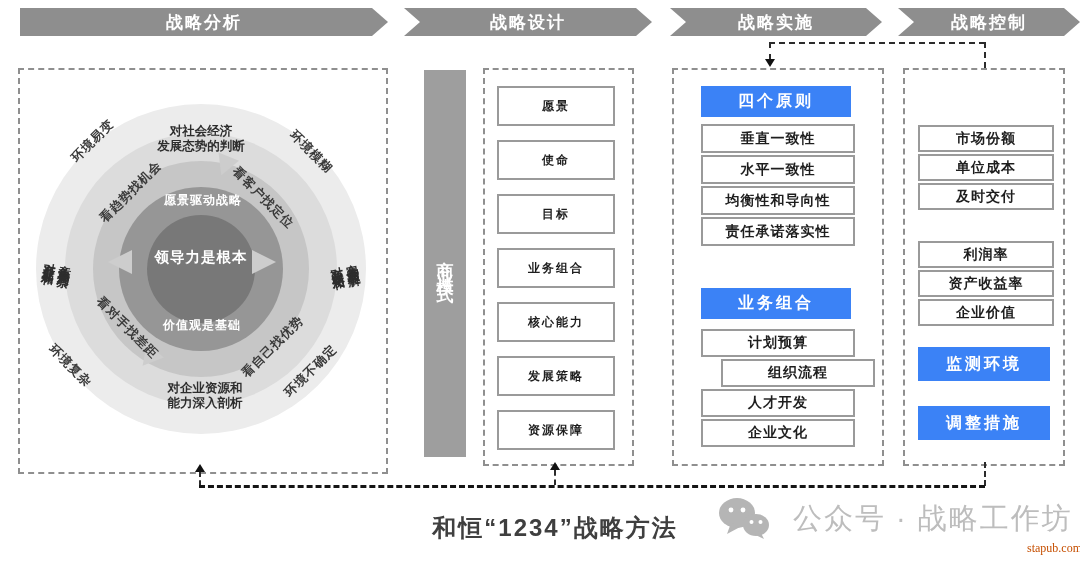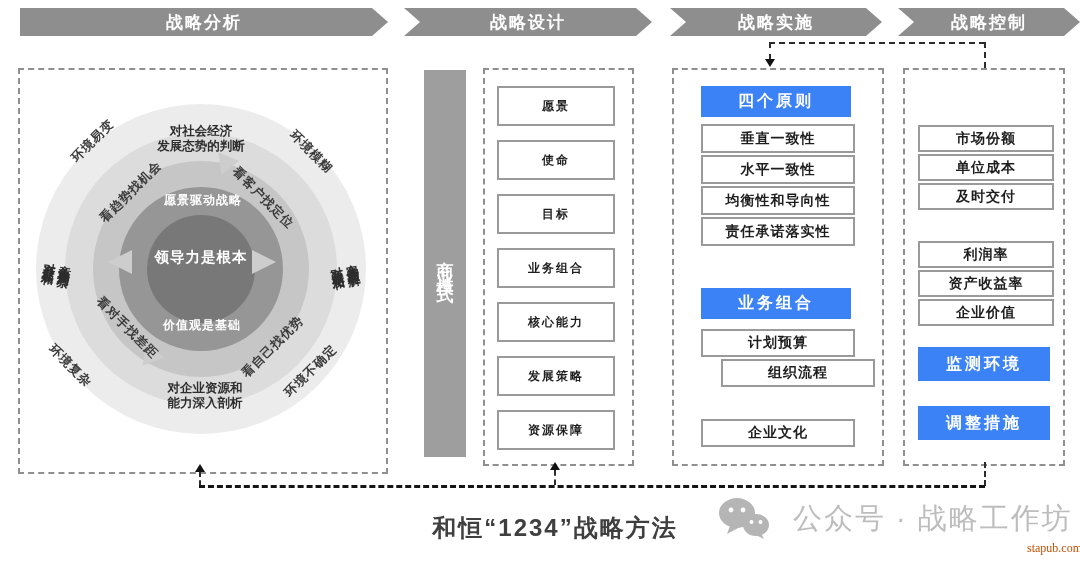--- a/index.html
+++ b/index.html
@@ -123,20 +123,21 @@
 
   <div class="dashed-box" style="left:672px;top:68px;width:208px;height:394px;"></div>
   <div class="gray-head" style="left:701px;top:86px;width:150px;height:31px;">四个原则</div>
   <div class="item small" style="left:701px;top:124px;width:150px;height:25px;">垂直一致性</div>
   <div class="item small" style="left:701px;top:155px;width:150px;height:25px;">水平一致性</div>
   <div class="item small" style="left:701px;top:186px;width:150px;height:25px;">均衡性和导向性</div>
   <div class="item small" style="left:701px;top:217px;width:150px;height:25px;">责任承诺落实性</div>
   <div class="gray-head" style="left:701px;top:288px;width:150px;height:31px;">业务组合</div>
   <div class="item small" style="left:701px;top:329px;width:150px;height:24px;">计划预算</div>
   <div class="item small" style="left:701px;top:359px;width:150px;height:24px;margin-left:20px;">组织流程</div>
+  <div class="item small" style="left:701px;top:389px;width:150px;height:24px;">人才开发</div>
   <div class="item small" style="left:701px;top:419px;width:150px;height:24px;">企业文化</div>
 
   <div class="dashed-box" style="left:903px;top:68px;width:158px;height:394px;"></div>
   <div class="item small" style="left:918px;top:125px;width:132px;height:23px;">市场份额</div>
   <div class="item small" style="left:918px;top:154px;width:132px;height:23px;">单位成本</div>
   <div class="item small" style="left:918px;top:183px;width:132px;height:23px;">及时交付</div>
   <div class="item small" style="left:918px;top:241px;width:132px;height:23px;">利润率</div>
   <div class="item small" style="left:918px;top:270px;width:132px;height:23px;">资产收益率</div>
   <div class="item small" style="left:918px;top:299px;width:132px;height:23px;">企业价值</div>
   <div class="gray-head" style="left:918px;top:406px;width:132px;height:34px;">调整措施</div>

